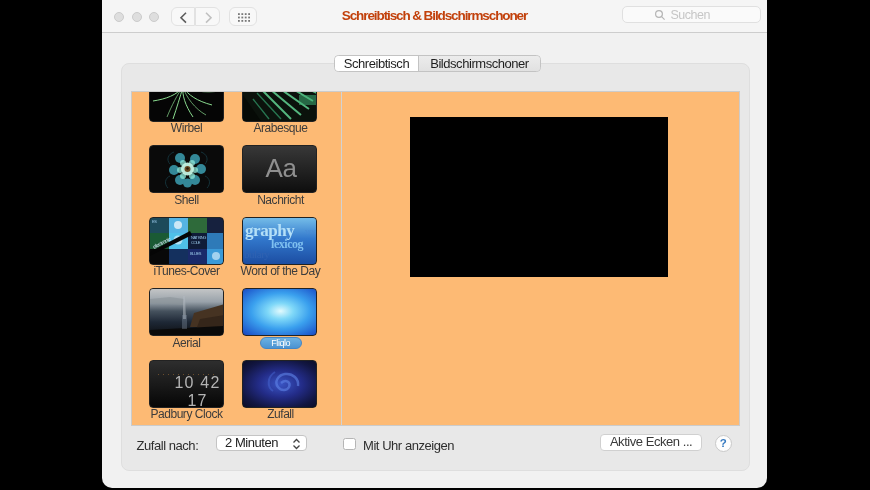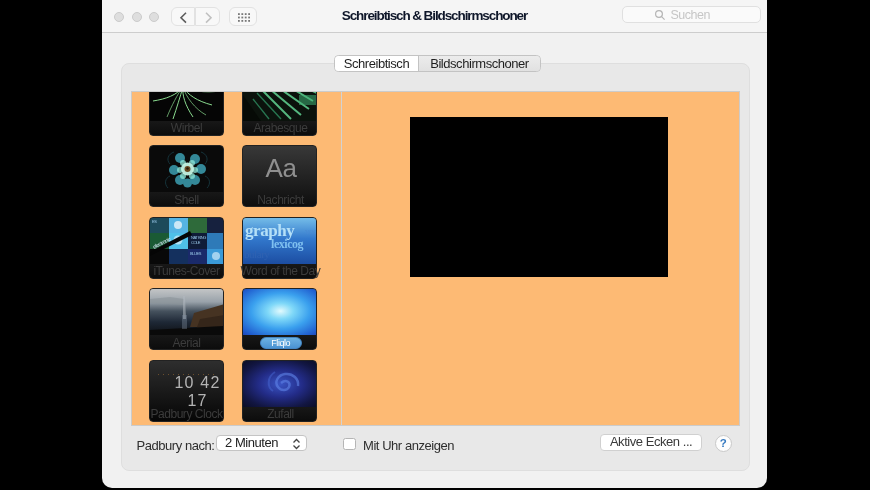--- a/index.html
+++ b/index.html
@@ -7,38 +7,38 @@
     font-family:"Liberation Sans", sans-serif; letter-spacing:-0.45px; }
   .card { position:absolute; left:102px; top:0; width:665px; height:488px;
     background:#f1f1f1; border-radius:0 0 10px 10px; overflow:hidden; }
   .titlebar { position:absolute; left:0; top:0; width:665px; height:33px;
     background:#f5f5f5; border-bottom:1px solid #cdcdcd; }
   .tl { position:absolute; top:11.8px; width:10px; height:10px; border-radius:50%;
     background:#dedede; border:1px solid #cbcbcb; }
   .navbtn { position:absolute; top:6.6px; height:19.8px; background:#f8f8f8;
     border:1px solid #e2e2e2; }
   .title { position:absolute; top:0; left:0; width:665px; height:33px; line-height:32px;
-    text-align:center; font-size:13.5px; font-weight:bold; color:#0f172a; letter-spacing:-1.1px; }
+    text-align:center; font-size:13.5px; font-weight:bold; color:#c2410c; letter-spacing:-1.1px; }
   .search { position:absolute; left:520px; top:6px; width:138.5px; height:17px;
     background:#fafafa; border:1px solid #e0e0e0; border-radius:5px;
     display:flex; align-items:center; justify-content:center; padding-right:18px; }
   .search span { color:#c6c6c6; font-size:12.5px; margin-left:4px; }
   .content { position:absolute; left:0; top:34px; width:665px; height:437px;
     background:#f1f1f1; border-radius:0 0 9px 9px; }
   .tabbox { position:absolute; left:19px; top:29px; width:629px; height:408px;
     background:#e8e8e8; border:1px solid #dedede; border-radius:8px; }
   .tabs { position:absolute; left:231.7px; top:20.6px; height:17.6px; display:flex;
     border:1px solid #c3c3c3; border-radius:4.5px; overflow:hidden; background:#e9e9e9; }
   .tab { font-size:13px; color:#1f1f1f; text-align:center; line-height:15.6px; }
   .tab1 { width:84.6px; background:#fff; border-right:1px solid #c3c3c3; }
   .tab2 { width:120.4px; background:linear-gradient(#ececec,#e1e1e1); }
   .panel { position:absolute; left:29.4px; top:56.5px; width:608.6px; height:335px;
     background:#fdba74; border:1px solid #cbcbcb; overflow:hidden; }
   .divider { position:absolute; left:208.4px; top:0; width:1px; height:335px; background:#d2d2d2; }
-  .thumb { position:absolute; width:75px; height:62px; border-radius:4px;
+  .thumb { position:absolute; width:75px; height:48px; border-radius:4px;
     background:linear-gradient(#3e3e3e,#0c0c0c); overflow:hidden; border:1px solid #222; }
   .tlabel { position:absolute; width:120px; text-align:center; font-size:12px; color:#3c3c3c; }
   .c1 { left:16.6px; }
   .c2 { left:110.1px; }
   .lc1 { left:-5.9px; }
   .lc2 { left:88.1px; }
   .preview { position:absolute; left:277.6px; top:25.1px; width:258.4px; height:160.7px; background:#000; }
   .optbtn { position:absolute; left:313.8px; top:259.2px; width:184.5px; height:17px; letter-spacing:-0.3px;
     background:#fff; border:1px solid #d6d6d6; border-radius:4px;
     font-size:13px; color:#3a3a3a; text-align:center; line-height:15px; }
@@ -295,21 +295,21 @@
       </div>
       <div class="tlabel lc1" style="top:315.5px;">Padbury Clock</div>
       <div class="tlabel lc2" style="top:315.5px;">Zufall</div>
 
       <div class="divider"></div>
 
       <div class="preview"></div>
     </div>
 
     <div class="botrow">
-      <div class="blabel" style="left:34.5px; top:12px;">Padbury nach:</div>
+      <div class="blabel" style="left:34.5px; top:12px;">Zufall nach:</div>
       <div class="select">2 Minuten
         <svg width="9" height="12" viewBox="0 0 9 12" style="position:absolute; right:5px; top:2.5px;">
           <path d="M1.5 4.5 L4.5 1.5 L7.5 4.5" stroke="#444" stroke-width="1.3" fill="none"></path>
           <path d="M1.5 7.5 L4.5 10.5 L7.5 7.5" stroke="#444" stroke-width="1.3" fill="none"></path>
         </svg>
       </div>
       <div class="checkbox"></div>
       <div class="blabel" style="left:261px; top:12px;">Mit Uhr anzeigen</div>
       <div class="corners">Aktive Ecken ...</div>
       <div class="help">?</div>

